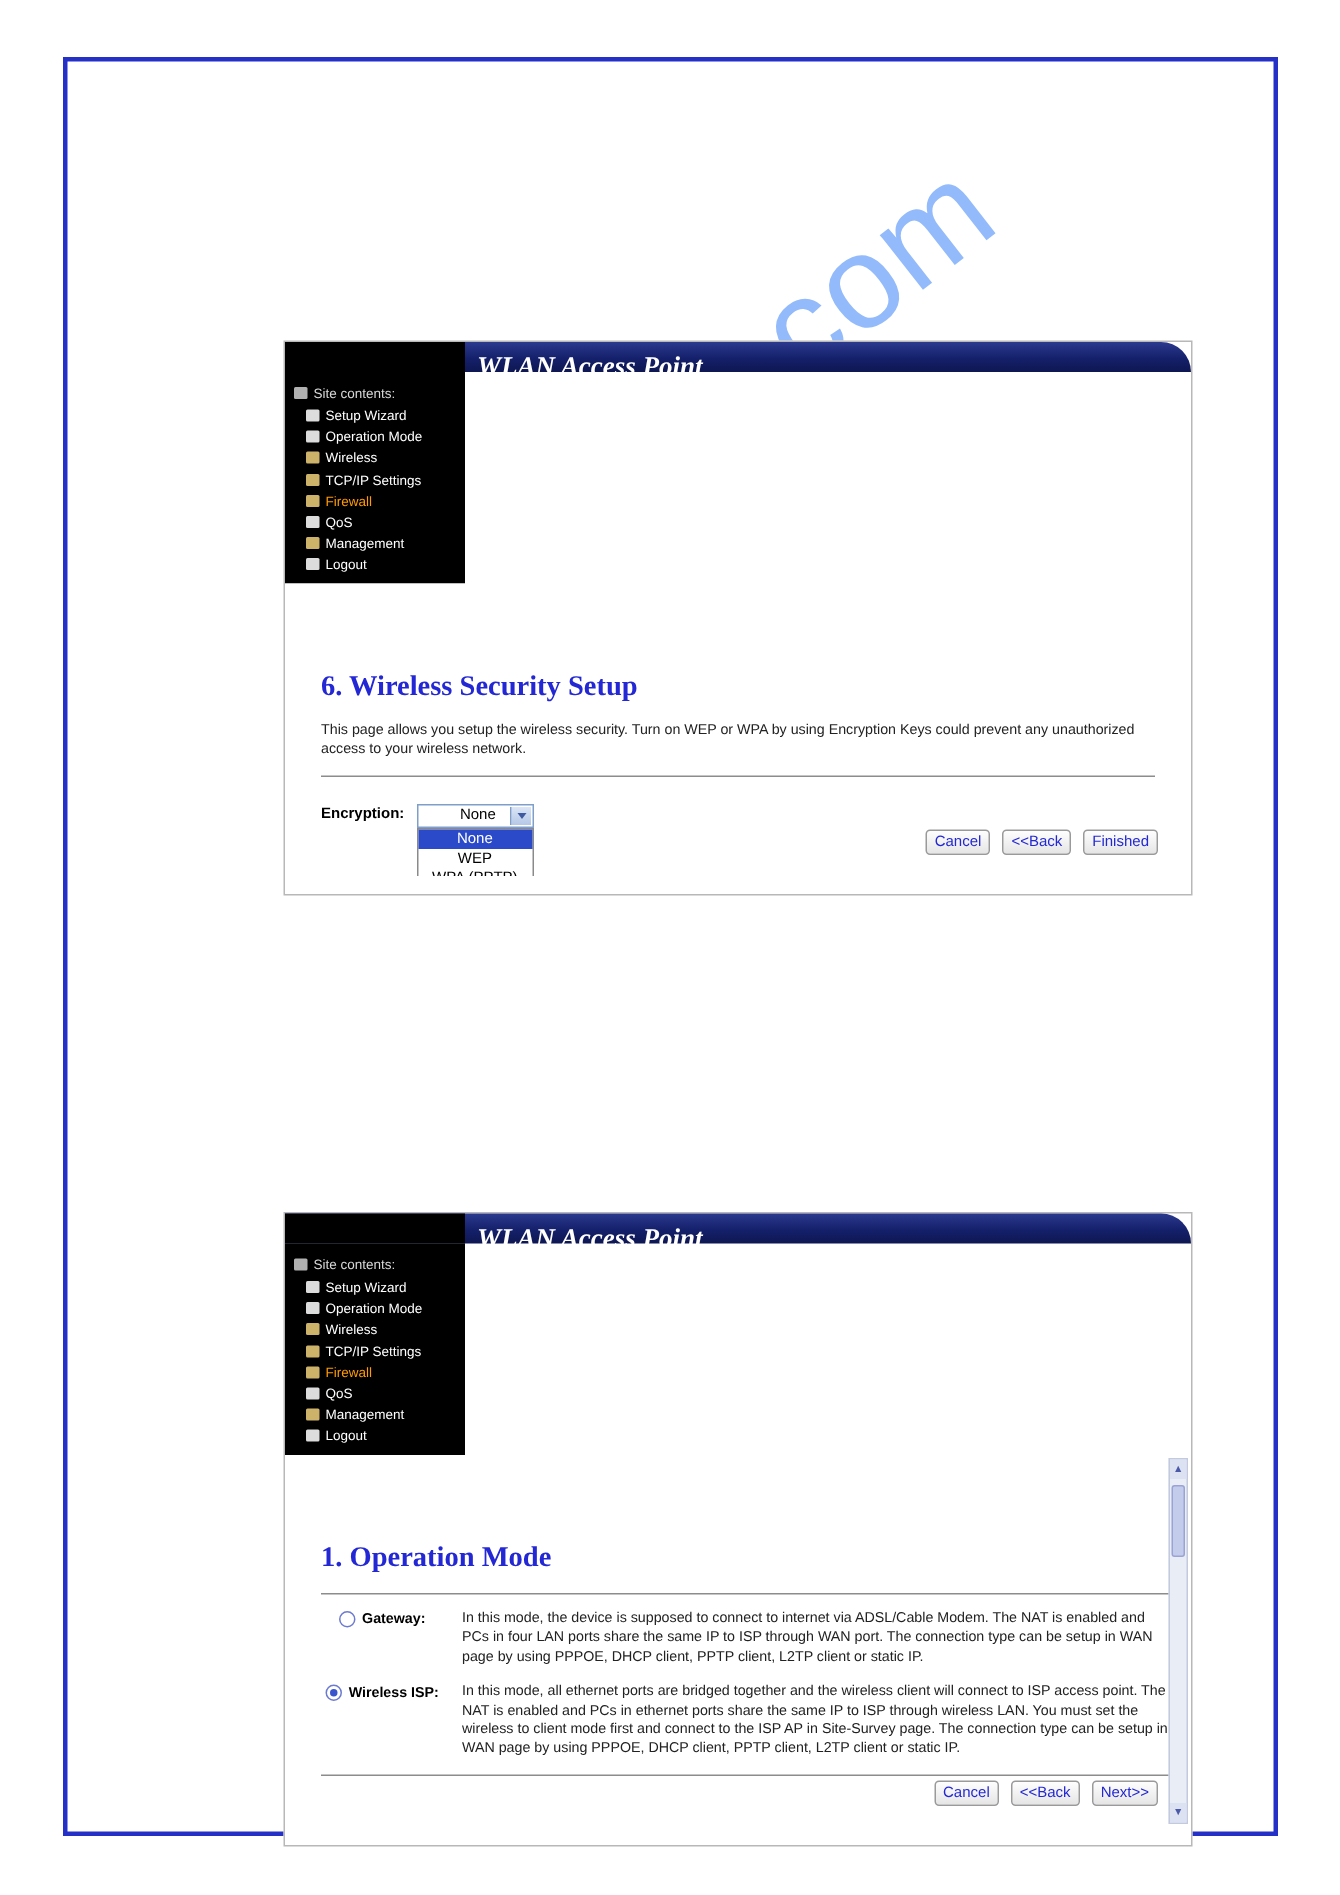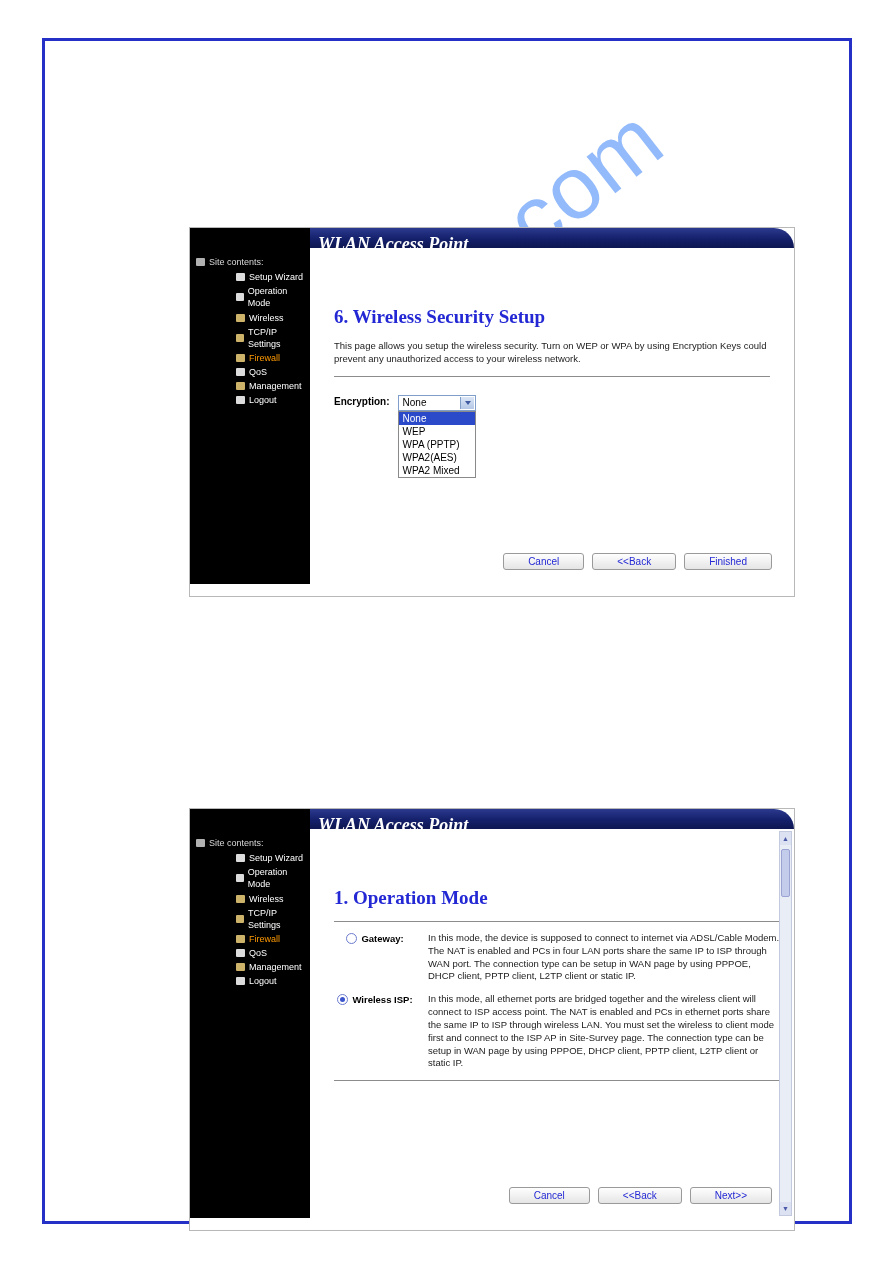--- a/index.html
+++ b/index.html
@@ -4,50 +4,50 @@
 <style>
   * { box-sizing: border-box; margin: 0; padding: 0; }
   body { background: #fff; font-family: Arial, Helvetica, sans-serif; width: 893px; height: 1263px; position: relative; }
   .page-frame { position: absolute; left: 42px; top: 38px; width: 810px; height: 1186px; border: 3px solid #2430c6; background: #fff; }
   .watermark { position: absolute; left: 160px; top: 370px; font-size: 88px; font-weight: 400; color: #3b82f6; opacity: 0.55; transform: rotate(-38deg); transform-origin: left top; pointer-events: none; letter-spacing: 1px; }
   .panel { position: absolute; border: 1px solid #b8b8b8; background: #fff; }
   .panel-1 { left: 144px; top: 186px; width: 606px; height: 370px; }
   .panel-2 { left: 144px; top: 767px; width: 606px; height: 423px; }
   .title-bar { height: 20px; background: linear-gradient(180deg,#2c3a8f 0%,#14206a 55%,#0e1752 100%); color: #fff; font-family: "Times New Roman", Times, serif; font-style: italic; font-weight: 700; font-size: 18px; line-height: 32px; padding-left: 128px; border-top-right-radius: 22px; position: relative; }
   .title-bar::before { content: ""; position: absolute; top: 0; left: 0; width: 120px; height: 100%; background: #000; }
-  .body-row { display: flex; height: calc(100% - 32px); }
+  .body-row { display: flex; height: calc(100% - 32px); flex-direction: column; }
   .sidebar { width: 120px; background: #000; color: #fff; padding: 8px 6px 6px 6px; font-size: 9px; line-height: 1.35; }
   .sidebar .site-head { color: #d8d8d8; font-size: 9px; margin-bottom: 2px; display: flex; align-items: center; gap: 4px; }
   .sidebar ul { list-style: none; padding-left: 8px; }
-  .sidebar li { display: flex; align-items: center; gap: 4px; padding: 1px 0; cursor: pointer; margin-left: 32px; }
+  .sidebar li { display: flex; align-items: center; gap: 4px; padding: 1px 0; cursor: pointer; }
   .sidebar li.active { color: #ff9a00; }
   .ico { width: 9px; height: 8px; background: #cdb36a; display: inline-block; border-radius: 1px; }
   .ico.page { background: #dcdcdc; }
   .ico.home { background: #b1b1b1; }
   .main { flex: 1; background: #fff; padding: 14px 24px 12px 24px; position: relative; overflow: hidden; }
   .main.scroll { padding-right: 14px; }
   .scrollbar { position: absolute; right: 2px; top: 2px; bottom: 2px; width: 13px; background: #e9edf6; border: 1px solid #c3c9de; }
   .scroll-arrow { position: absolute; left: 0; right: 0; height: 13px; background: #dce2f2; font-size: 7px; text-align: center; line-height: 13px; color: #4b5aa8; }
   .scroll-arrow.up { top: 0; }
   .scroll-arrow.down { bottom: 0; }
   .scroll-thumb { position: absolute; left: 1px; right: 1px; top: 17px; height: 48px; background: #c4ccec; border: 1px solid #9aa3d4; border-radius: 2px; }
   h1.section-title { font-family: "Times New Roman", Times, serif; color: #2328d4; font-weight: 700; font-size: 19px; margin-bottom: 12px; margin-top: 44px; }
   .rule { height: 1px; background: #8c8c8c; margin: 6px 0 10px; }
   .desc { font-size: 9.5px; color: #222; line-height: 1.35; }
   .field-row { display: flex; align-items: flex-start; gap: 8px; margin-top: 18px; font-size: 10px; }
   .field-label { font-weight: 700; padding-top: 1px; }
-  .dropdown-wrap { position: relative; }
+  .dropdown-wrap { position: relative; text-align: center; }
   .dropdown { width: 78px; height: 16px; font-size: 10px; background: #fff; border: 1px solid #7f9ec9; padding-left: 4px; line-height: 14px; position: relative; cursor: pointer; }
   .dropdown::after { content: ""; position: absolute; right: 1px; top: 1px; width: 13px; height: 12px; background: linear-gradient(180deg,#dbe6f6,#b4c7e6); border-left: 1px solid #7f9ec9; }
   .dropdown::before { content: ""; position: absolute; right: 4px; top: 5px; width: 0; height: 0; border-left: 3px solid transparent; border-right: 3px solid transparent; border-top: 4px solid #3f5aa0; z-index: 2; }
   .dropdown-list { position: absolute; top: 16px; left: 0; width: 78px; border: 1px solid #8a8a8a; background: #fff; font-size: 10px; z-index: 5; }
   .dropdown-list .opt { padding: 1px 4px; cursor: pointer; }
   .dropdown-list .opt.sel { background: #2b4ac9; color: #fff; }
   .btn-row { position: absolute; right: 22px; bottom: 14px; display: flex; gap: 8px; }
-  .btn { font-size: 10px; padding: 2px 24px; border: 1px solid #9a9a9a; background: linear-gradient(180deg,#fefefe,#e5e5e5); border-radius: 3px; cursor: pointer; color: #2328d4; }
+  .btn { font-size: 10px; padding: 2px 5px; border: 1px solid #9a9a9a; background: linear-gradient(180deg,#fefefe,#e5e5e5); border-radius: 3px; cursor: pointer; color: #2328d4; }
   .mode-row { display: flex; gap: 12px; font-size: 9.5px; margin-bottom: 10px; }
   .mode-radio { display: flex; align-items: flex-start; gap: 4px; width: 82px; flex-shrink: 0; padding-top: 1px; justify-content: center; }
   .radio { width: 11px; height: 11px; border: 1px solid #6c7bcf; border-radius: 50%; display: inline-flex; align-items: center; justify-content: center; background: #fff; cursor: pointer; }
   .radio.checked::after { content: ""; width: 5px; height: 5px; background: #3b55cc; border-radius: 50%; }
   .mode-label { font-weight: 700; }
   .mode-desc { flex: 1; color: #222; line-height: 1.35; }
 </style>
 </head>
 <body>
 

